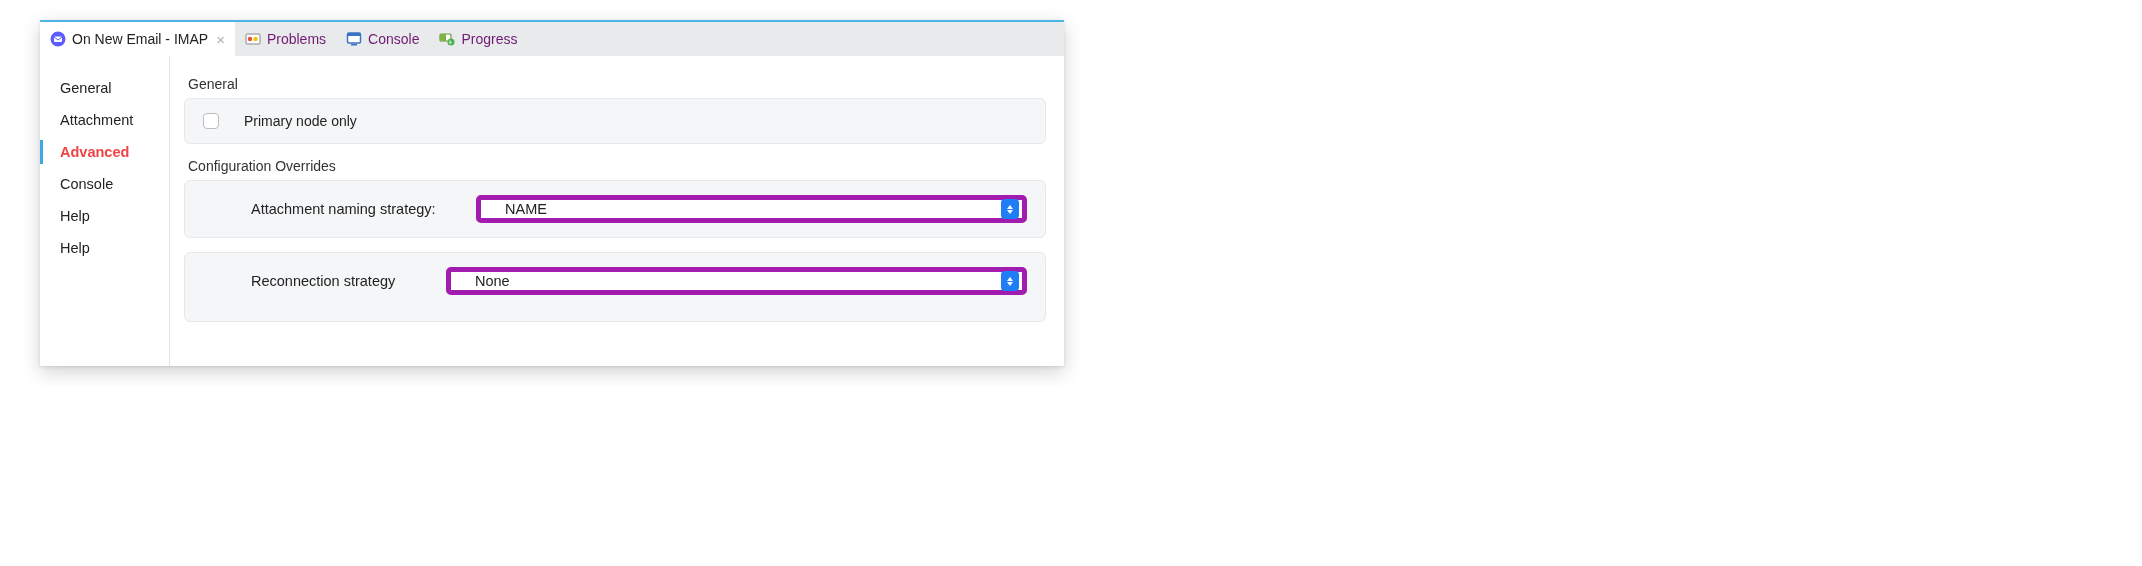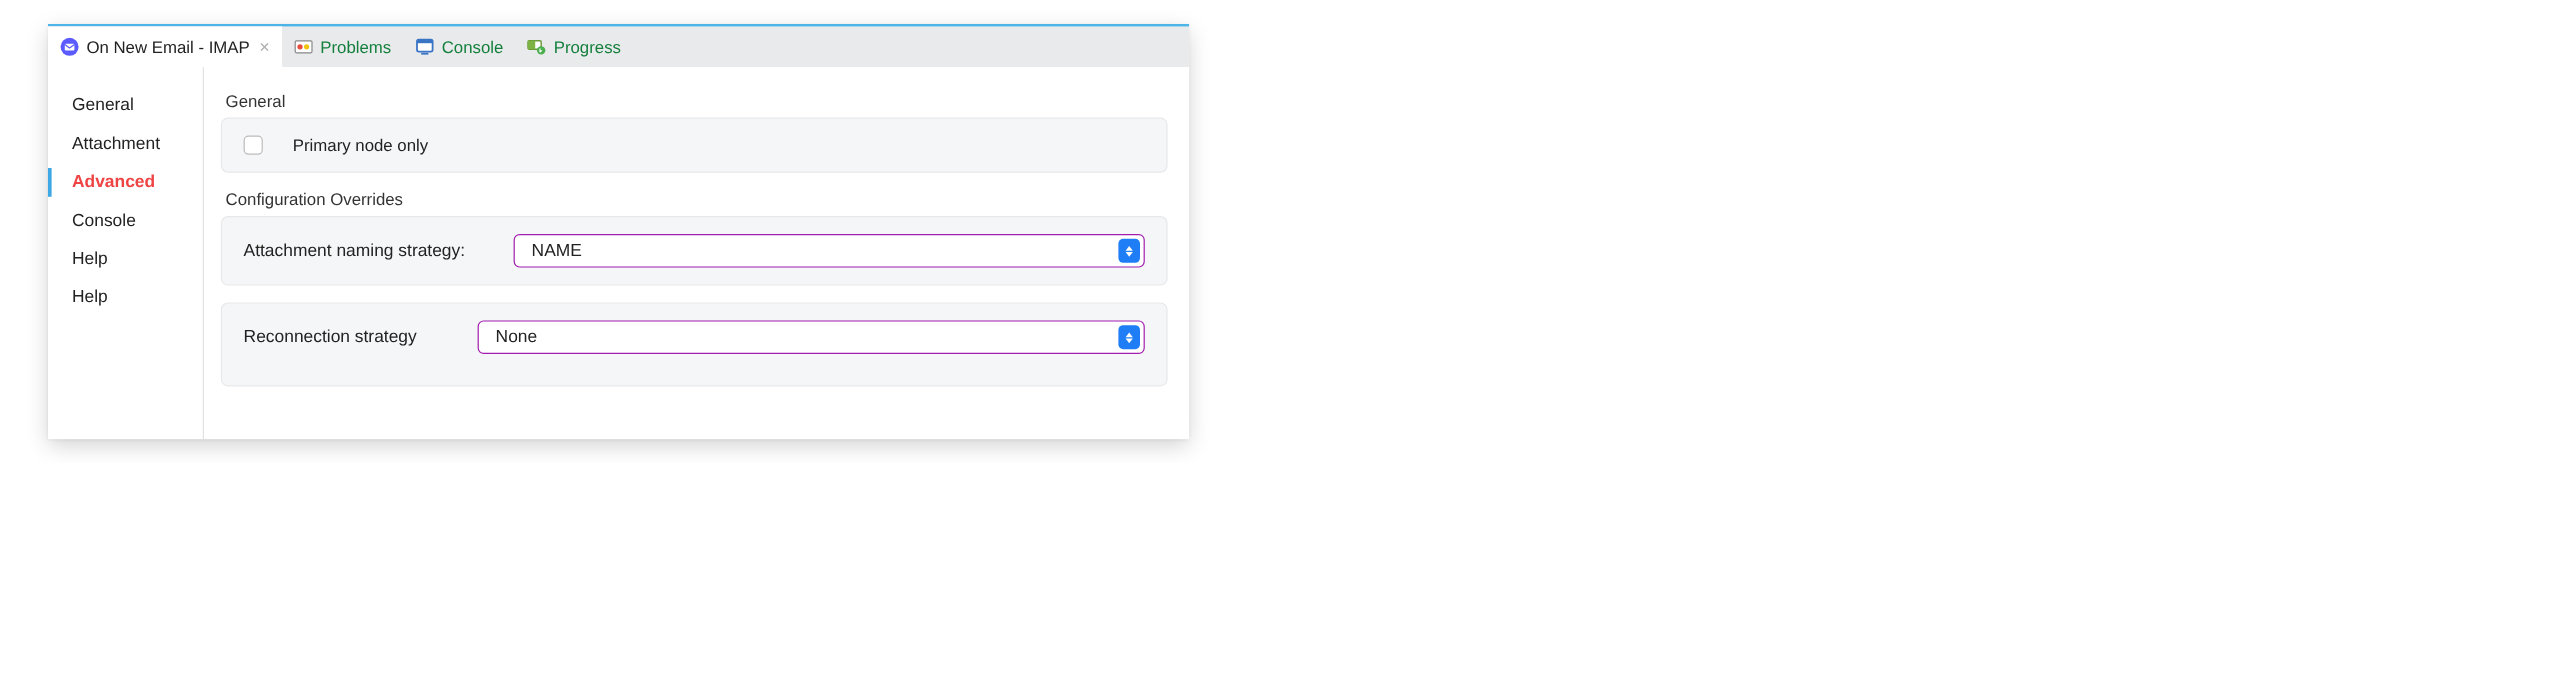--- a/index.html
+++ b/index.html
@@ -5,39 +5,39 @@
   * { box-sizing: border-box; }
   body {
     margin: 0;
     background: #ffffff;
     font-family: -apple-system, BlinkMacSystemFont, "Segoe UI", Arial, sans-serif;
     font-size: 14px;
     color: #222;
     padding: 20px 40px;
   }
   .window {
-    width: 951px;
+    width: 1024px;
     background: #ffffff;
     box-shadow: 0 6px 18px rgba(0,0,0,0.18), 0 1px 3px rgba(0,0,0,0.1);
     overflow: hidden;
     position: relative;
   }
   .tabbar {
     height: 36px;
     background: #e9eaec;
     border-top: 2px solid #4cb4e7;
     display: flex;
     align-items: stretch;
   }
   .tab {
     display: flex;
     align-items: center;
     padding: 0 10px 0 10px;
     gap: 6px;
-    color: #15803d;
+    color: #701a75;
     cursor: pointer;
   }
   .tab.active {
     background: #ffffff;
     color: #222;
   }
   .tab .icon { width:16px; height:16px; display:flex; align-items:center; justify-content:center; }
   .tab-close { color:#b0b0b0; font-size:15px; line-height:1; padding-left:2px; }
   .content {
     display: flex;
@@ -81,31 +81,31 @@
     border-radius:6px;
     padding: 14px 18px;
     margin-bottom: 14px;
   }
   .chk-row { display:flex; align-items:center; gap:25px; }
   .chk {
     width:16px; height:16px; border:1.5px solid #bcbcbc; border-radius:4px;
     background:#fff;
   }
   .field-row {
-    display:flex; align-items:center; gap:20px;
+    display:flex; align-items:center; gap:20px;margin-left:48px;
   }
   .field-label { min-width: 205px; font-size:14.5px; color:#222; }
   .select {
     flex:1;
     height:28px;
     background:#fff;
-    border:1px solid #a21caf;
+    border:5px solid #a21caf;
     border-radius:5px;
     display:flex; align-items:center; justify-content:space-between;
-    padding: 0 0 0 14px;
+    padding: 0 0 0 24px;
     font-size:14.5px;
     color:#222;
     position:relative;
     cursor:pointer;
   }
   .select-cap {
     width:18px; height:20px;
     background:#1f7ef6;
     border-radius:4px;
     margin-right:3px;

